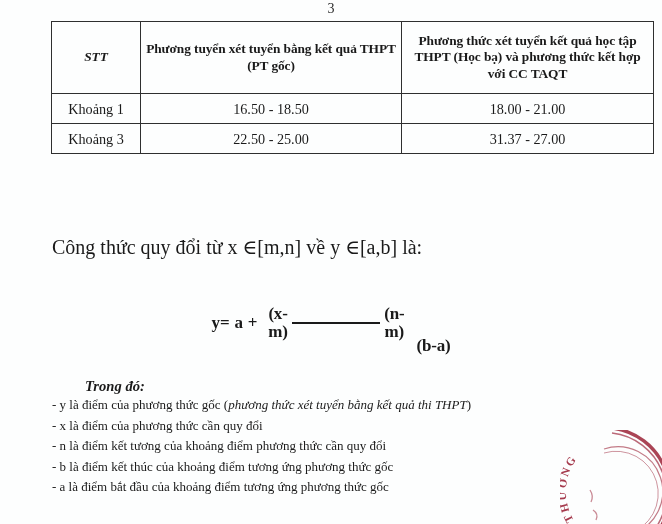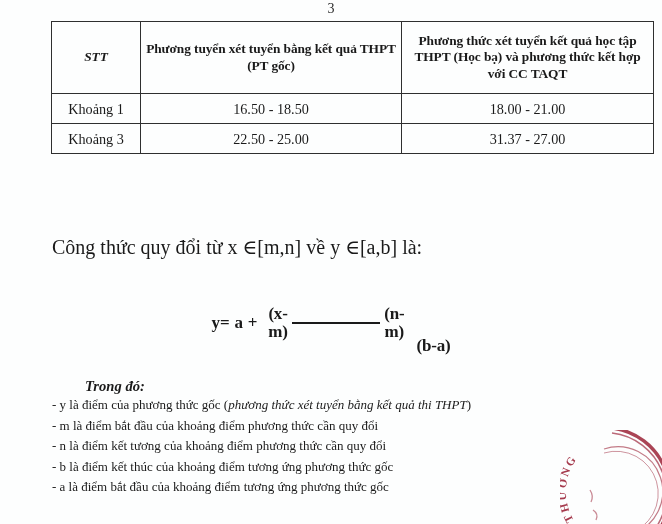--- a/index.html
+++ b/index.html
@@ -214,21 +214,21 @@
     </span>
   </div>
 
   <div class="where-head">Trong đó:</div>
 
   <div class="defs">
     <div class="def-line">
       <span>- y là điểm của phương thức gốc (</span><em>phương thức xét tuyển bằng kết quả thi THPT</em><span>)</span>
     </div>
     <div class="def-line">
-      <span>- m là điểm bắt đầu của khoảng điểm phương thức cần quy đổi</span>
+      <span>- x là điểm của phương thức cần quy đổi</span>
     </div>
     <div class="def-line">
       <span>- n là điểm kết tương của khoảng điểm phương thức cần quy đổi</span>
     </div>
     <div class="def-line">
       <span>- b là điểm kết thúc của khoảng điểm tương ứng phương thức gốc</span>
     </div>
     <div class="def-line">
       <span>- a là điểm bắt đầu của khoảng điểm tương ứng phương thức gốc</span>
     </div>

